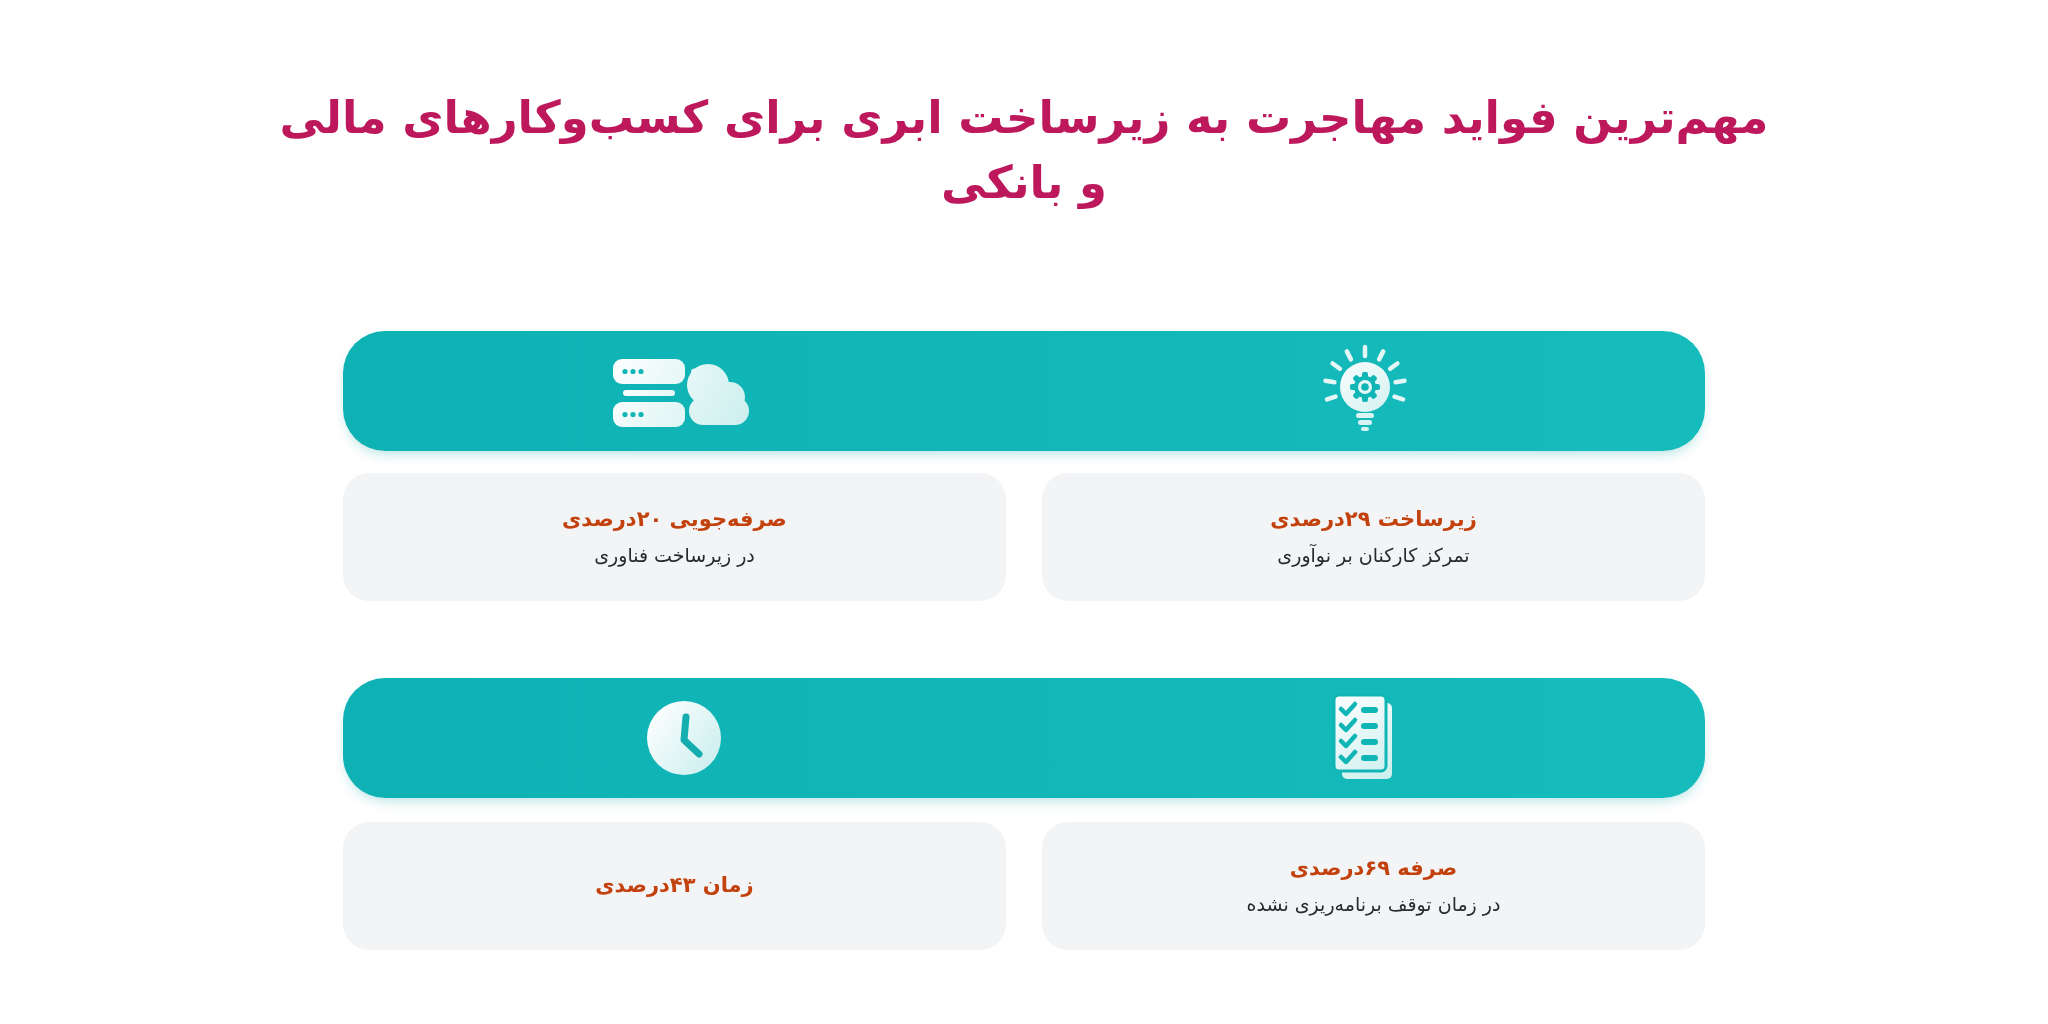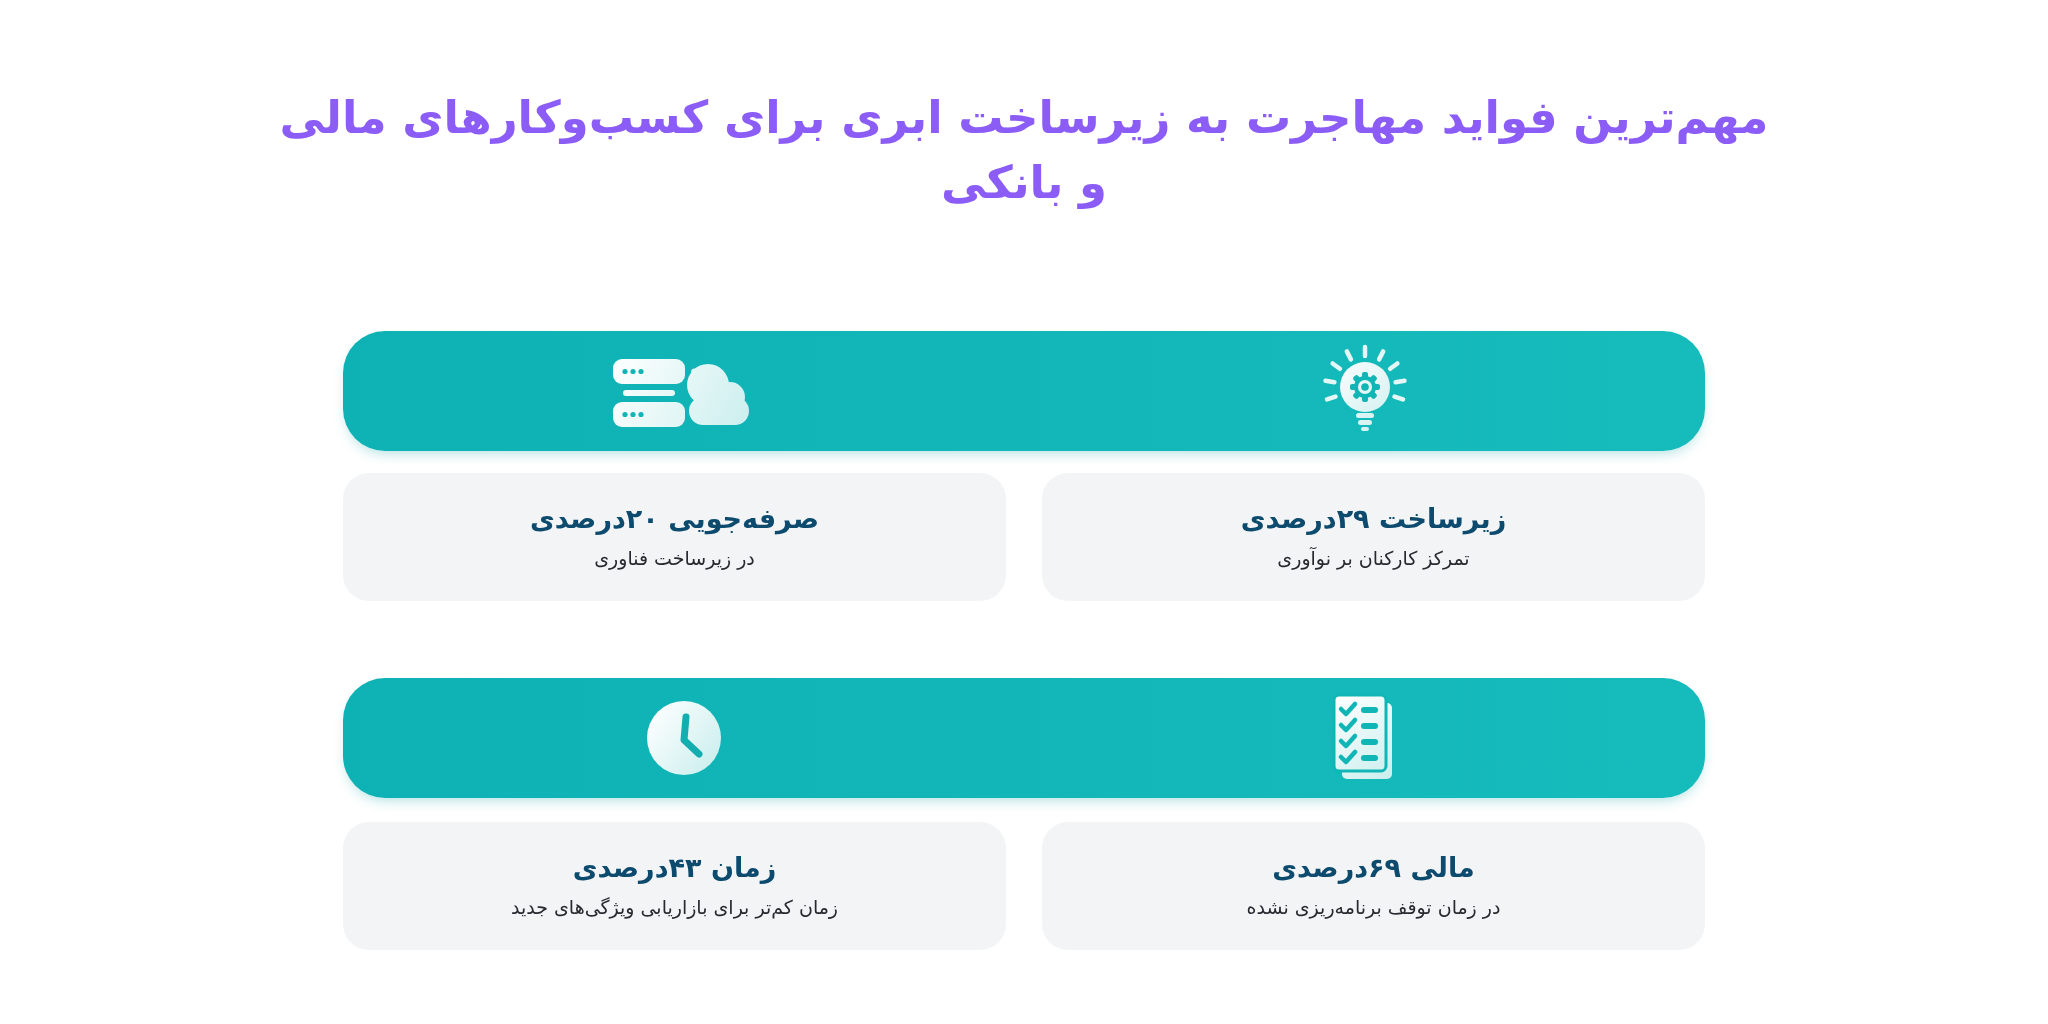--- a/index.html
+++ b/index.html
@@ -3,40 +3,40 @@
 <meta charset="utf-8">
 <style>
   html,body{margin:0;padding:0;background:#ffffff;}
   .page{
     width:2048px;height:1024px;background:#ffffff;overflow:hidden;
     font-family:"DejaVu Sans",sans-serif;color:#1b1f24;
   }
   .page-title{
     padding-top:85px;margin:0 auto;width:1500px;
     text-align:center;direction:rtl;
-    font-size:45px;font-weight:700;line-height:1.45;color:#8b5cf6;
+    font-size:45px;font-weight:700;line-height:1.45;color:#be185d;
   }
   .content{width:1362px;margin:0 auto;}
   .banner{
     height:120px;border-radius:42px;
     background:linear-gradient(90deg,#0eb2b4 0%,#16bbbc 100%);
     box-shadow:0 6px 14px -5px rgba(16,160,162,.38);
     display:flex;align-items:stretch;
   }
   .banner-1{margin-top:115px;}
   .banner-2{margin-top:77px;}
   .banner-half{flex:1;display:flex;align-items:center;justify-content:center;}
   .cards{display:flex;gap:36px;margin-top:22px;}
   .cards-2{margin-top:24px;}
   .card{
     flex:1;height:128px;border-radius:26px;background:#f3f4f6;
     display:flex;flex-direction:column;align-items:center;justify-content:center;
     direction:rtl;text-align:center;
   }
-  .card-title{font-size:27px;font-weight:700;color:#0c4a6e;line-height:1.2;}
+  .card-title{font-size:21px;font-weight:700;color:#c2410c;line-height:1.2;}
   .card-sub{font-size:19px;font-weight:400;color:#26292e;margin-top:12px;line-height:1.2;}
   svg{display:block;}
 </style>
 </head>
 <body>
 
 <div class="page">
 
   <h1 class="page-title">مهم‌ترین فواید مهاجرت به زیرساخت ابری برای کسب‌وکارهای مالی و بانکی</h1>
 
@@ -167,22 +167,21 @@
               <rect x="31" y="62" width="17" height="6" rx="3"></rect>
             </g>
           </svg>
         </span>
       </div>
     </div>
 
     <div class="cards cards-2">
       <div class="card">
         <div class="card-title">زمان ۴۳درصدی</div>
-        <div class="card-sub">زمان کم‌تر برای بازاریابی ویژگی‌های جدید</div>
       </div>
       <div class="card">
-        <div class="card-title">مالی ۶۹درصدی</div>
+        <div class="card-title">صرفه ۶۹درصدی</div>
         <div class="card-sub">در زمان توقف برنامه‌ریزی نشده</div>
       </div>
     </div>
 
   </div>
 </div>
 
 </body></html>

